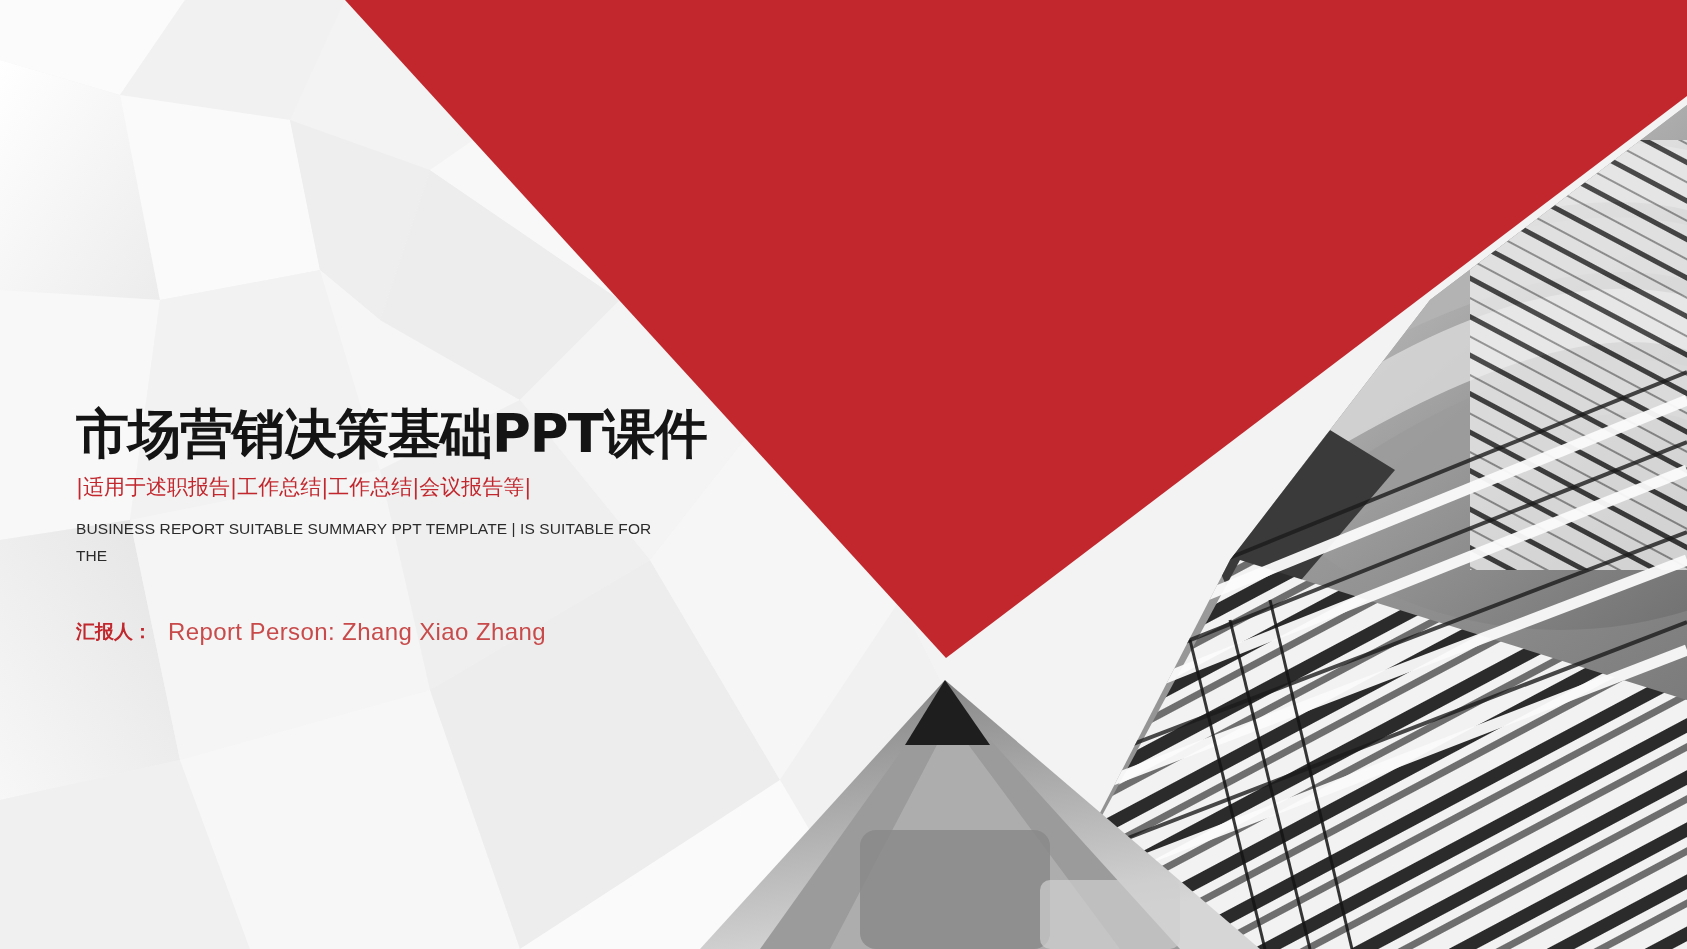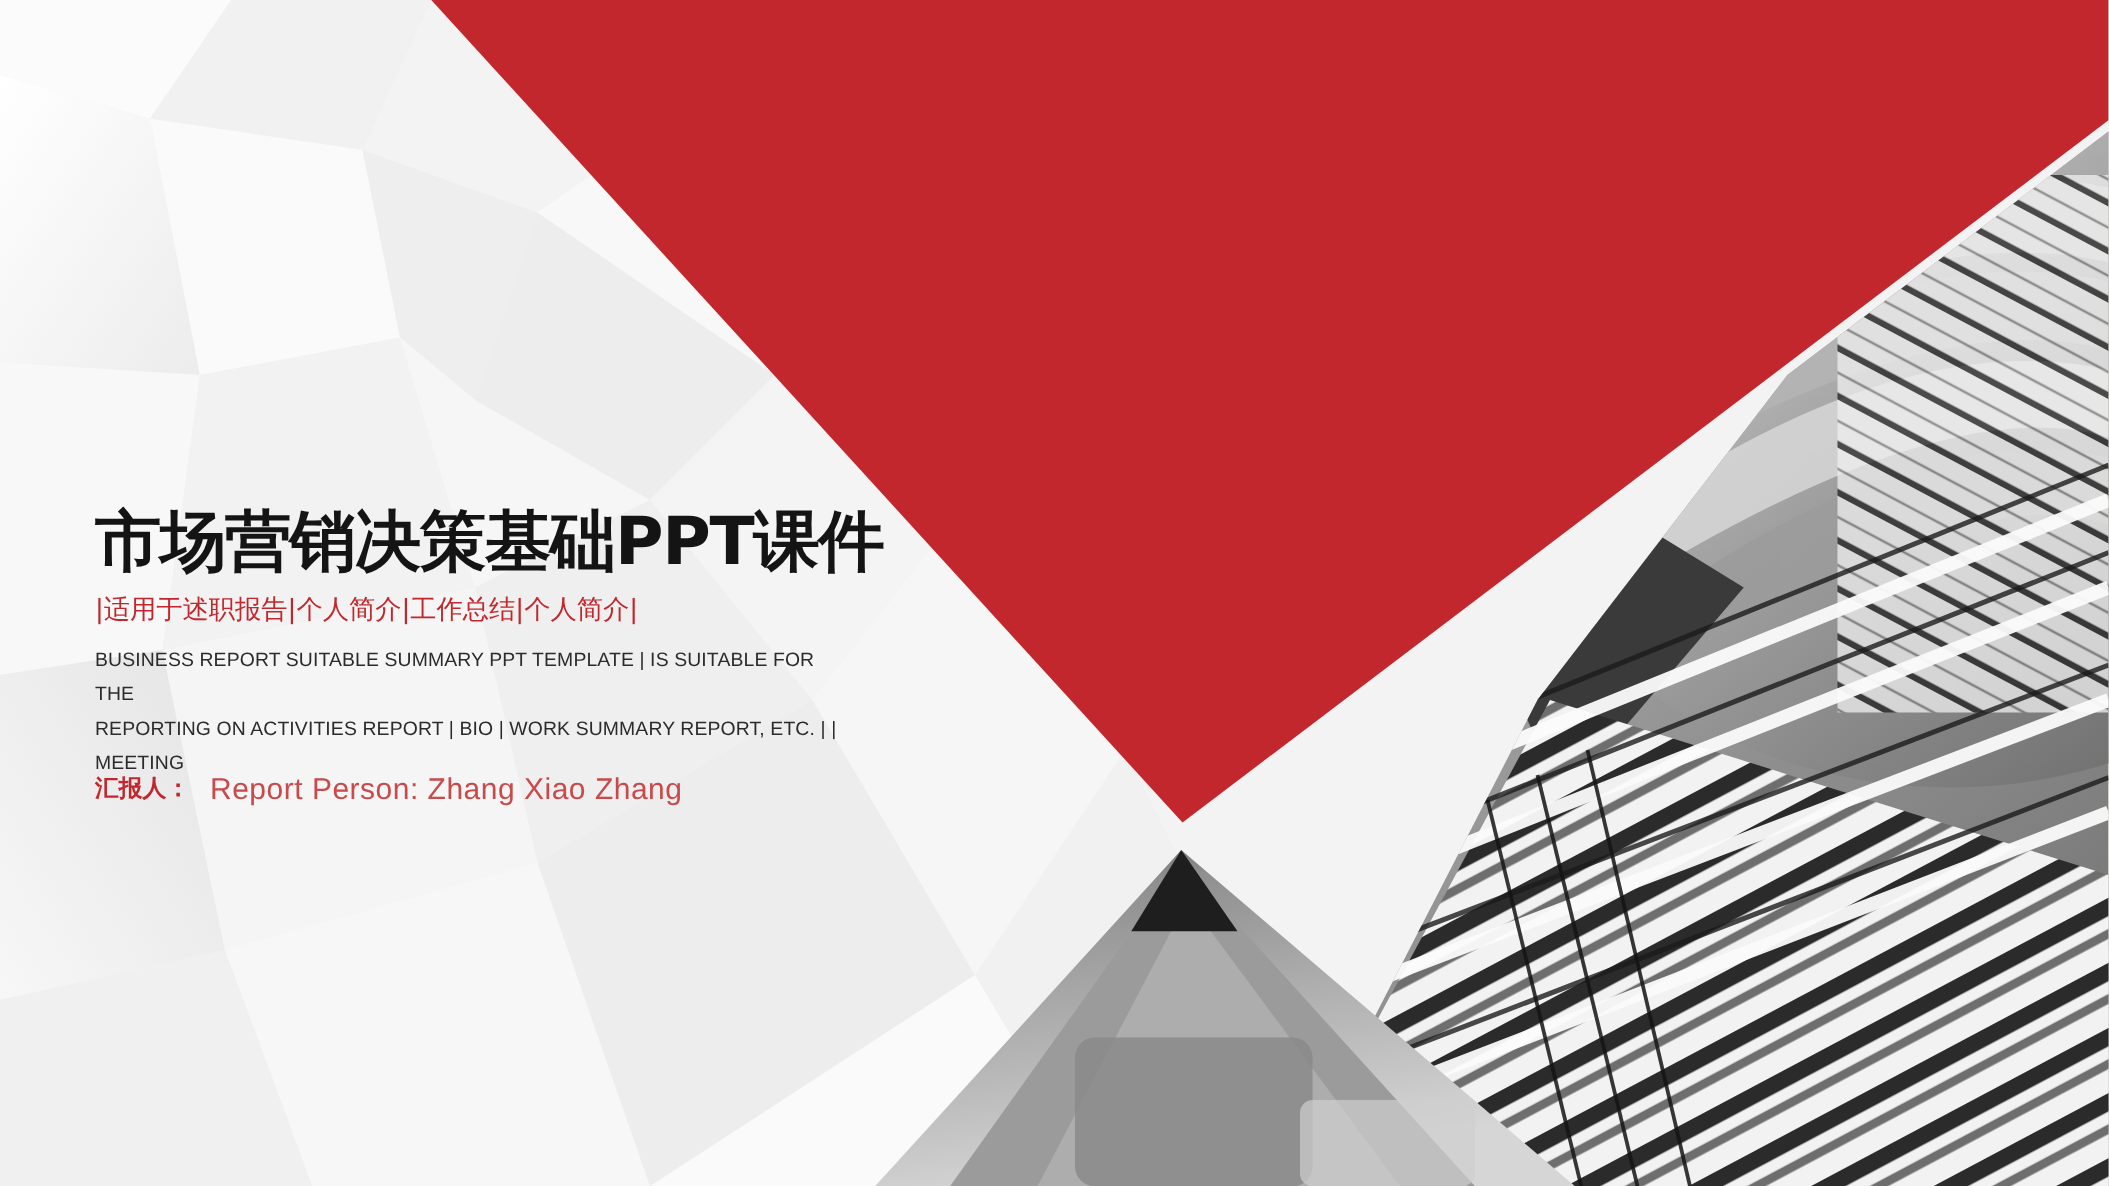--- a/index.html
+++ b/index.html
@@ -59,21 +59,21 @@
     color:#2b2b2b;
     line-height:1.75;
     letter-spacing:0.1px;
     max-width:600px;
   }
   .reporter {
     position:absolute;
     left:76px;
     top:618px;
     display:flex;
-    align-items:flex-start;
+    align-items:center;
     gap:6px;
     white-space:nowrap;
   }
   .reporter-label {
     font-family:"DejaVu Sans", sans-serif;
     font-size:19px;
     font-weight:bold;
     color:#c1272d;
   }
   .reporter-name {
@@ -211,24 +211,23 @@
   </div>
 
   <div class="red-shape">
     <svg viewBox="0 0 1687 949" preserveAspectRatio="none">
       <polygon points="345,0 1687,0 1687,96 946,658" fill="#c1272d"></polygon>
     </svg>
   </div>
 
   <div class="text-block">
     <div class="title-cn">市场营销决策基础PPT课件</div>
-    <div class="subtitle-cn">|适用于述职报告|个人简介|工作总结|个人简介|</div>
+    <div class="subtitle-cn">|适用于述职报告|工作总结|工作总结|会议报告等|</div>
     <div class="subtitle-en">
       <div>BUSINESS REPORT SUITABLE SUMMARY PPT TEMPLATE  | IS SUITABLE FOR THE</div>
-      <div>REPORTING ON ACTIVITIES REPORT | BIO | WORK SUMMARY REPORT, ETC. | | MEETING</div>
     </div>
   </div>
 
   <div class="reporter">
     <span class="reporter-label">汇报人：</span>
     <span class="reporter-name">Report Person: Zhang Xiao Zhang</span>
   </div>
 
 </div>
 

